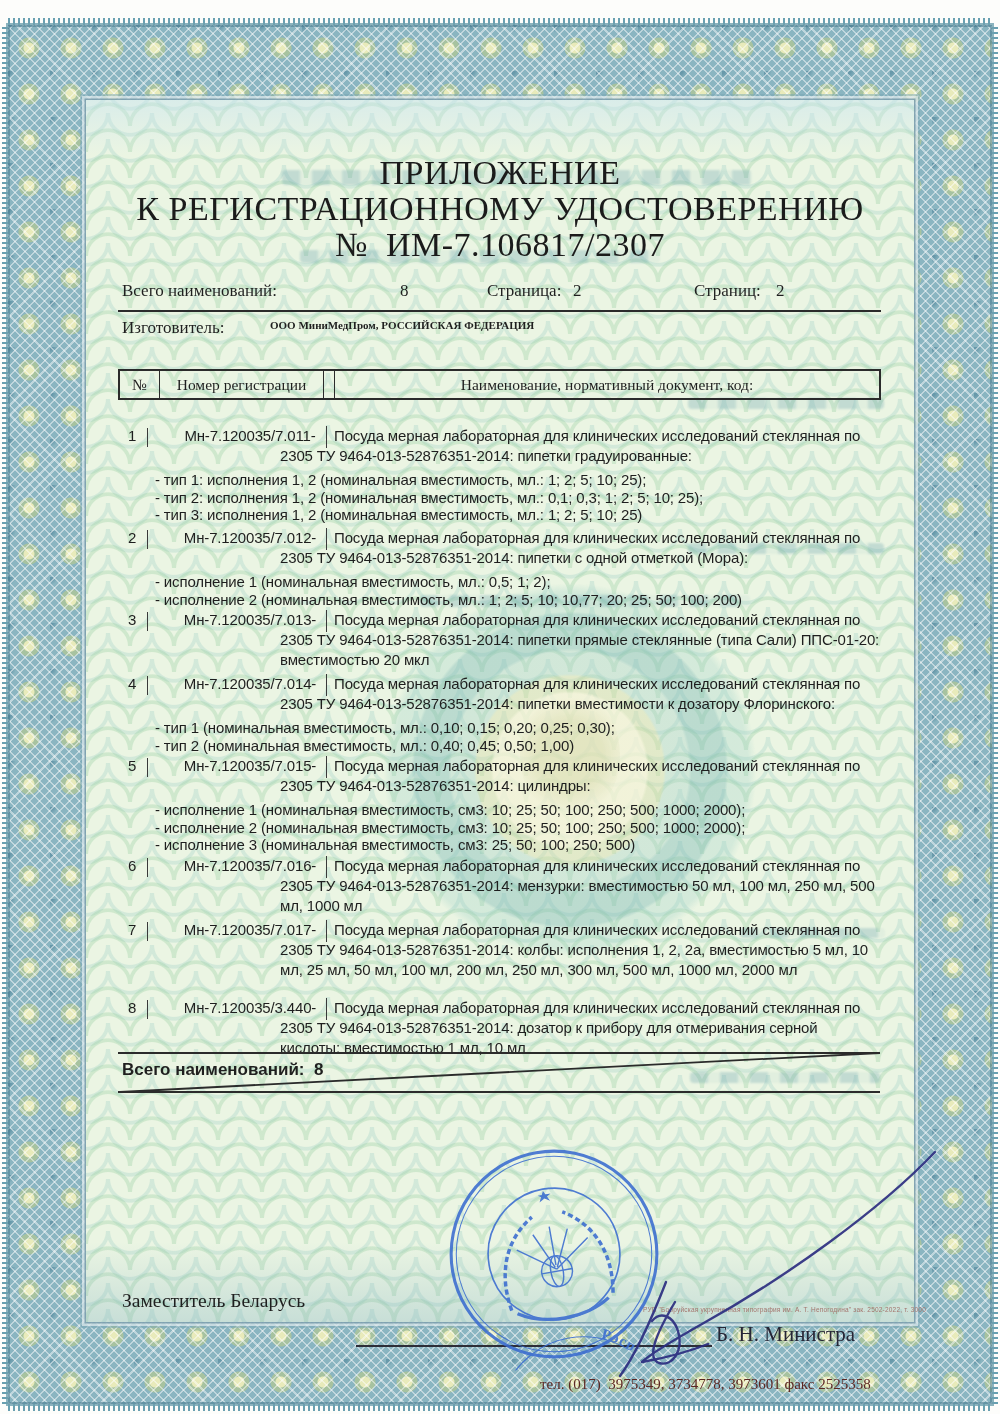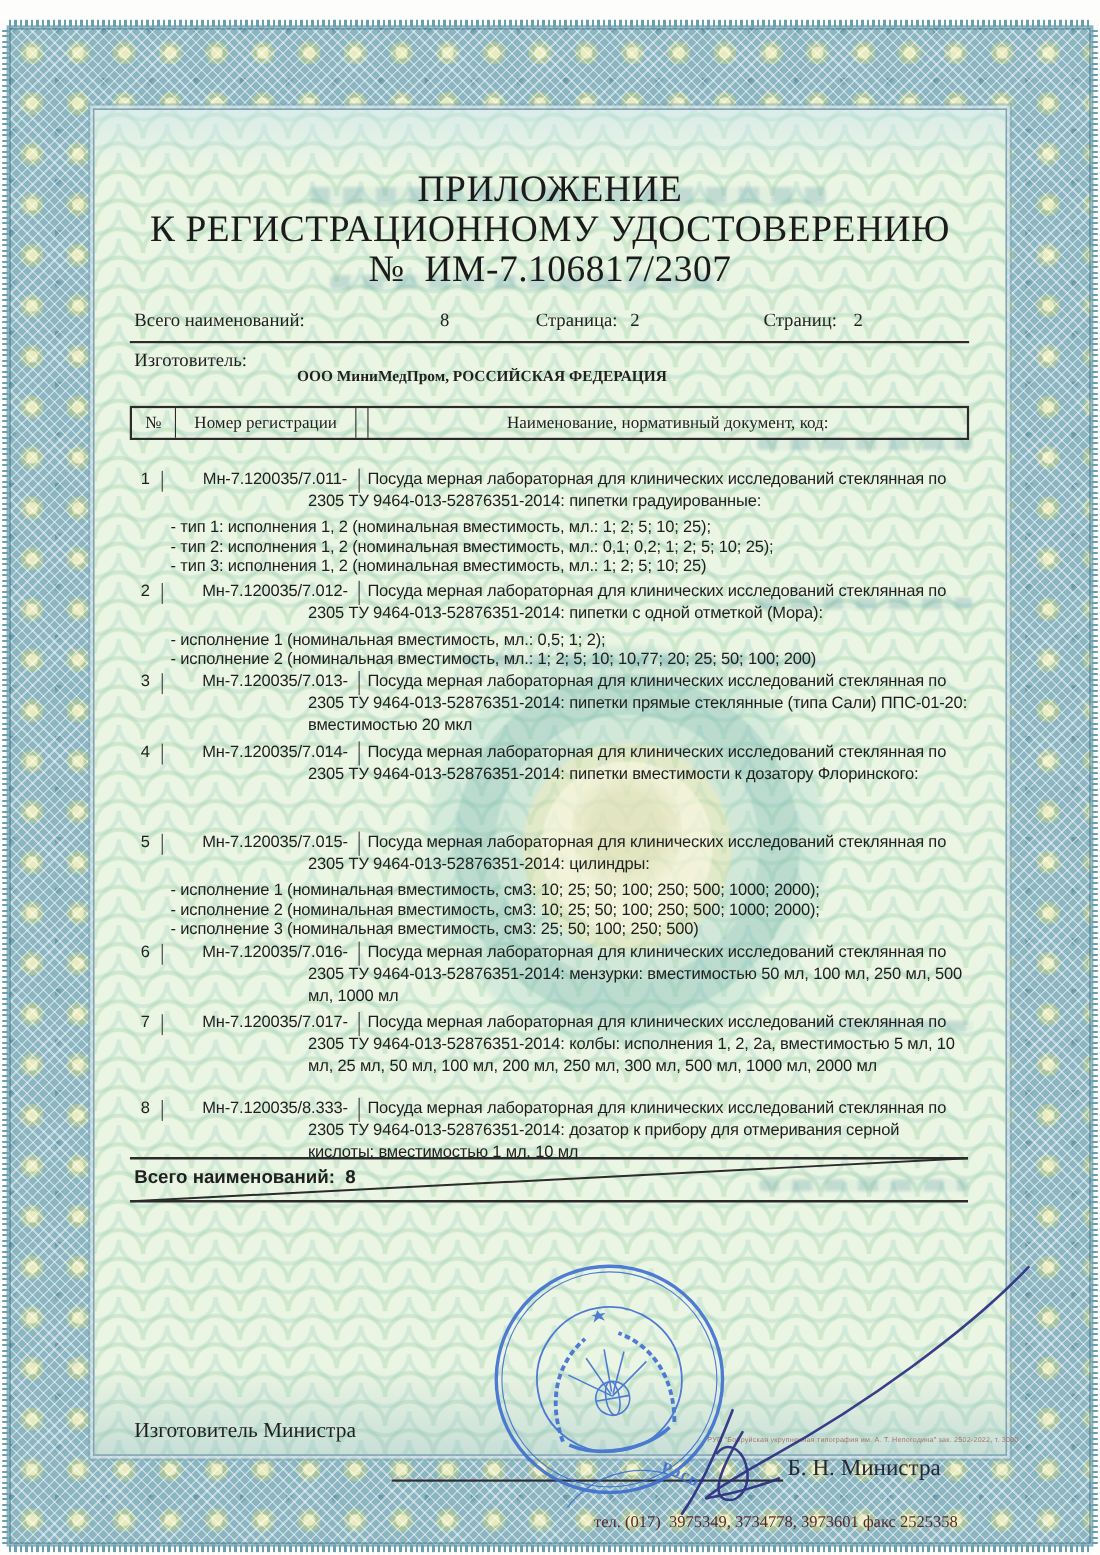--- a/index.html
+++ b/index.html
@@ -43,21 +43,21 @@
     background:repeating-linear-gradient(90deg,#6fa7b0 0 18px, rgba(111,167,176,.25) 18px 30px);}
 
   
   .z5{z-index:5;}
   .abs{position:absolute;text-align:center;}
   .title{position:absolute;left:90px;right:90px;top:155px;text-align:center;
     font-size:34px;line-height:36px;letter-spacing:.5px;color:#1b1b1b;}
   .keep-ws{white-space:pre;}
   .infolabel{font-size:17px;}
   .rule{position:absolute;left:118px;width:763px;border-top:2px solid #2b2b2b;}
-  .makerval{font-weight:bold;font-size:14px;margin-top:16px;}
+  .makerval{font-weight:bold;font-size:11px;}
 
   .thead{position:absolute;left:118px;top:369px;width:763px;height:31px;display:flex;
     border:2px solid #2b2b2b;box-sizing:border-box;font-size:15.5px;align-items:center;text-align:center;}
   .thead .c1{width:39px;border-right:1.5px solid #2b2b2b;align-self:stretch;display:flex;align-items:center;justify-content:center;}
   .thead .c2{width:163px;border-right:1.5px solid #2b2b2b;align-self:stretch;display:flex;align-items:center;justify-content:center;}
   .thead .cgap{width:10px;border-right:1.5px solid #2b2b2b;align-self:stretch;}
   .thead .c3{flex:1;}
 
   .item{position:absolute;left:118px;width:764px;font-family:"Liberation Sans",sans-serif;
     font-size:15px;line-height:20px;letter-spacing:-.15px;color:#1e1e1e;}
@@ -129,21 +129,21 @@
   </div>
 
   <div class="item z5" style="top:426px;">
     <span class="num">1</span>
       <span class="tick1"></span>
     <span class="reg">Мн-7.120035/7.011-</span>
       <span class="tick2"></span>
     <div class="desc">Посуда мерная лабораторная для клинических исследований стеклянная по 2305 ТУ 9464-013-52876351-2014: пипетки градуированные:</div>
     <div class="subs">
       <div>- тип 1: исполнения 1, 2 (номинальная вместимость, мл.: 1; 2; 5; 10; 25);</div>
-      <div>- тип 2: исполнения 1, 2 (номинальная вместимость, мл.: 0,1; 0,2; 1; 2; 5; 10; 25);</div>
+      <div>- тип 2: исполнения 1, 2 (номинальная вместимость, мл.: 0,1; 0,3; 1; 2; 5; 10; 25);</div>
       <div>- тип 3: исполнения 1, 2 (номинальная вместимость, мл.: 1; 2; 5; 10; 25)</div>
     </div>
   </div>
 
   <div class="item z5" style="top:528px;">
     <span class="num">2</span>
       <span class="tick1"></span>
     <span class="reg">Мн-7.120035/7.012-</span>
       <span class="tick2"></span>
     <div class="desc">Посуда мерная лабораторная для клинических исследований стеклянная по 2305 ТУ 9464-013-52876351-2014: пипетки с одной отметкой (Мора):</div>
@@ -160,20 +160,24 @@
       <span class="tick2"></span>
     <div class="desc">Посуда мерная лабораторная для клинических исследований стеклянная по 2305 ТУ 9464-013-52876351-2014: пипетки прямые стеклянные (типа Сали) ППС-01-20: вместимостью 20 мкл</div>
   </div>
 
   <div class="item z5" style="top:674px;">
     <span class="num">4</span>
       <span class="tick1"></span>
     <span class="reg">Мн-7.120035/7.014-</span>
       <span class="tick2"></span>
     <div class="desc">Посуда мерная лабораторная для клинических исследований стеклянная по 2305 ТУ 9464-013-52876351-2014: пипетки вместимости к дозатору Флоринского:</div>
+    <div class="subs">
+      <div>- тип 1 (номинальная вместимость, мл.: 0,10; 0,15; 0,20; 0,25; 0,30);</div>
+      <div>- тип 2 (номинальная вместимость, мл.: 0,40; 0,45; 0,50; 1,00)</div>
+    </div>
   </div>
 
   <div class="item z5" style="top:756px;">
     <span class="num">5</span>
       <span class="tick1"></span>
     <span class="reg">Мн-7.120035/7.015-</span>
       <span class="tick2"></span>
     <div class="desc">Посуда мерная лабораторная для клинических исследований стеклянная по 2305 ТУ 9464-013-52876351-2014: цилиндры:</div>
     <div class="subs">
       <div>- исполнение 1 (номинальная вместимость, см3: 10; 25; 50; 100; 250; 500; 1000; 2000);</div>
@@ -194,33 +198,33 @@
     <span class="num">7</span>
       <span class="tick1"></span>
     <span class="reg">Мн-7.120035/7.017-</span>
       <span class="tick2"></span>
     <div class="desc">Посуда мерная лабораторная для клинических исследований стеклянная по 2305 ТУ 9464-013-52876351-2014: колбы: исполнения 1, 2, 2а, вместимостью 5 мл, 10 мл, 25 мл, 50 мл, 100 мл, 200 мл, 250 мл, 300 мл, 500 мл, 1000 мл, 2000 мл</div>
   </div>
 
   <div class="item z5" style="top:998px;">
     <span class="num">8</span>
       <span class="tick1"></span>
-    <span class="reg">Мн-7.120035/8.333-</span>
+    <span class="reg">Мн-7.120035/3.440-</span>
       <span class="tick2"></span>
     <div class="desc">Посуда мерная лабораторная для клинических исследований стеклянная по 2305 ТУ 9464-013-52876351-2014: дозатор к прибору для отмеривания серной кислоты: вместимостью 1 мл, 10 мл</div>
   </div>
 
   <svg class="zsvg z5" width="764" height="46">
     <line x1="0" y1="3" x2="762" y2="3" stroke="#2b2b2b" stroke-width="2.2"></line>
     <line x1="762" y1="3" x2="2" y2="42" stroke="#2b2b2b" stroke-width="1.8"></line>
     <line x1="0" y1="42" x2="762" y2="42" stroke="#2b2b2b" stroke-width="2.2"></line>
   </svg>
   <div class="summary-text keep-ws">Всего наименований:  8</div>
 
-  <div class="minister z5">Изготовитель Министра</div>
+  <div class="minister z5">Заместитель Беларусь</div>
   <div class="credit">РУП "Бобруйская укрупненная типография им. А. Т. Непогодина" зак. 2502-2022, т. 3000</div>
   <div class="sigline"></div>
   <div class="signer">Б. Н. Министра</div>
   <div class="phone keep-ws">тел. (017)  3975349, 3734778, 3973601 факс 2525358</div>
 
   <svg class="stamp" width="216" height="216" viewBox="0 0 210 210">
     <g fill="none" stroke="#3a6cd0">
       <circle cx="105" cy="105" r="100" stroke-width="3"></circle>
       <circle cx="105" cy="105" r="95" stroke-width="1"></circle>
       <circle cx="105" cy="105" r="64" stroke-width="1.6"></circle>

